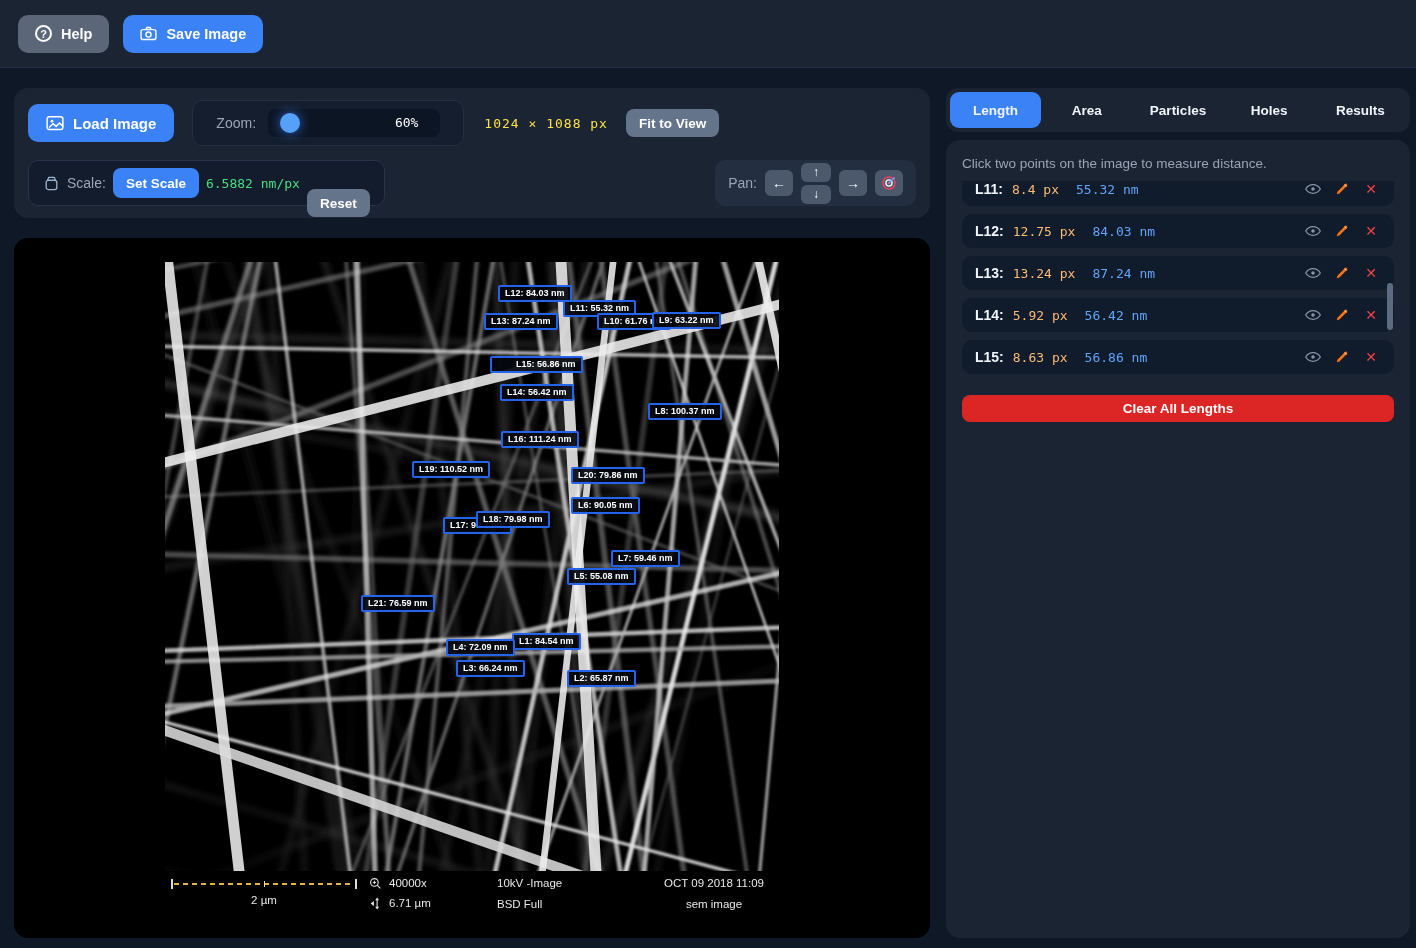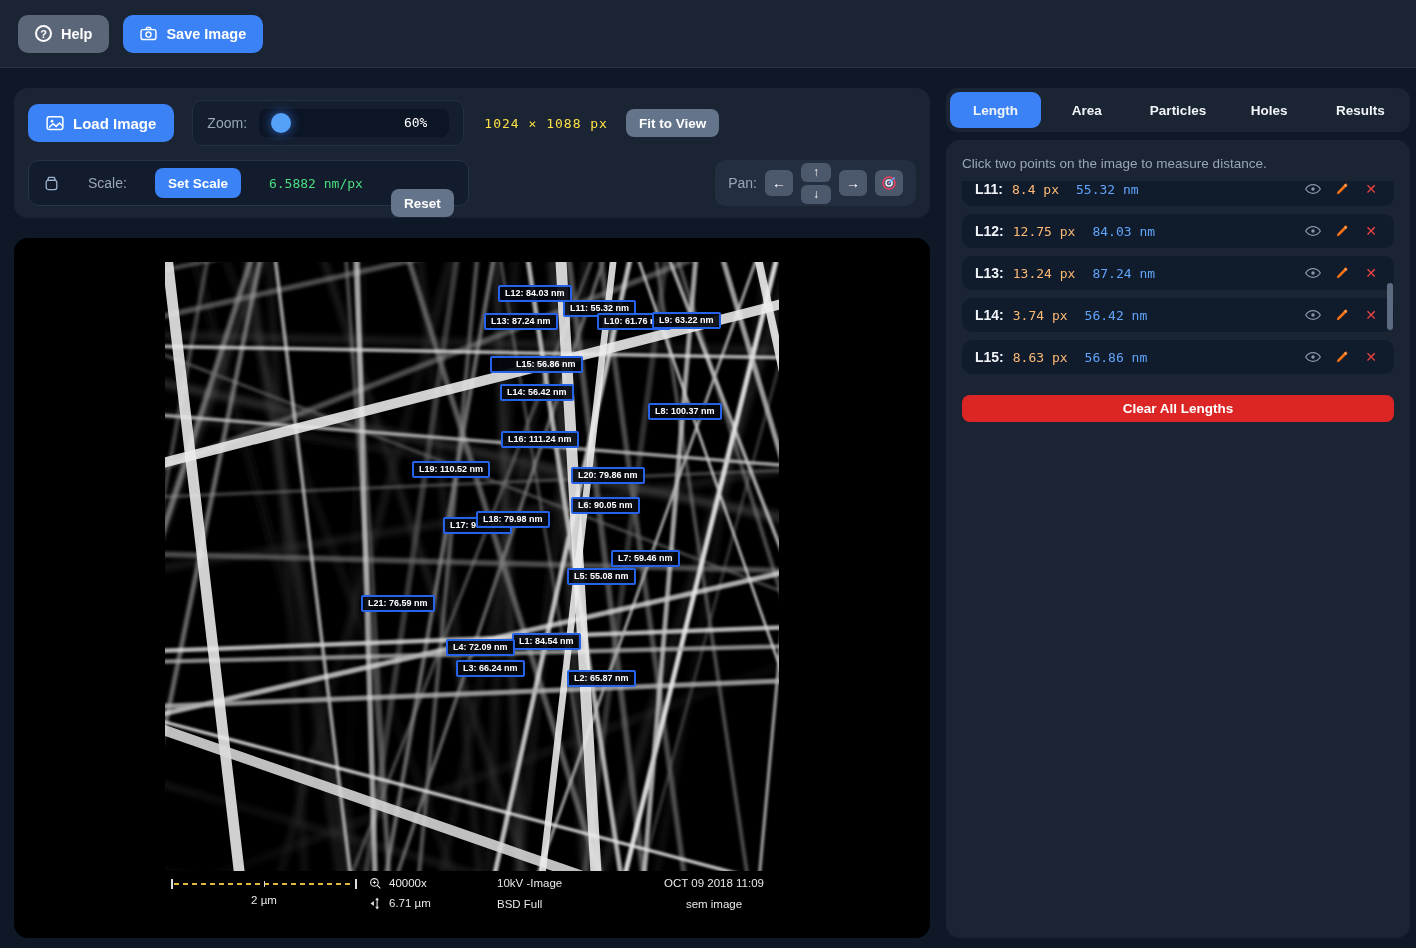--- a/index.html
+++ b/index.html
@@ -35,32 +35,32 @@
   .content{ display:flex; gap:16px; padding:20px 6px 0 14px; }
   .left-col{ width:916px; }
   .right-col{ width:464px; }
 
   
   .toolbar-card{ background:#1a2433; border-radius:14px; padding:12px 14px; margin-bottom:20px; }
   .toolbar-row{ display:flex; align-items:center; }
   .row1{ gap:18px; height:46px; }
   .btn-load{ background:#3b82f6; height:38px; padding:0 18px; border-radius:10px; font-size:15px;}
   .zoom-group{ background:#141e2e; border:1px solid #232f42; border-radius:10px;
-               height:46px; width:272px; display:flex; align-items:center; gap:12px; padding:0 14px;}
+               height:46px; width:272px; display:flex; align-items:center; gap:12px; padding:0 23px;}
   .ctl-label{ color:#9aa5b5; font-size:14px; }
   .zoom-track{ position:relative; flex:1; height:28px; background:#0c1524; border-radius:8px; }
   .zoom-thumb{ position:absolute; left:12px; top:4px; width:20px; height:20px; border-radius:50%;
                background:#55a0f8; box-shadow:0 0 12px rgba(59,130,246,.75); }
   .zoom-value{ position:absolute; right:22px; top:6px; font-family:"DejaVu Sans Mono",monospace;
                font-size:13px; color:#fff; }
   .dims{ font-family:"DejaVu Sans Mono",monospace; font-size:13px; color:#fde047; margin-left:2px; letter-spacing:1px;}
   .btn-fit{ background:#64748b; height:28px; padding:0 13px; border-radius:8px; font-size:13.5px;}
 
   .row2{ justify-content:space-between; margin-top:14px; height:46px;}
-  .scale-group{ display:flex; align-items:center; gap:28px; background:#121c2c;
+  .scale-group{ display:flex; align-items:center; gap:7px; background:#121c2c;
                 border:1px solid #27334a; border-radius:10px; height:46px; padding:0 14px;}
   .btn-setscale{ background:#3b82f6; height:30px; padding:0 13px; border-radius:8px; font-size:13.5px;}
   .scale-value{ font-family:"DejaVu Sans Mono",monospace; font-size:13px; color:#4ade80; }
   .btn-reset{ background:#64748b; height:28px; padding:0 13px; border-radius:8px; font-size:13.5px;margin-top:40px;}
   .pan-group{ display:flex; align-items:center; gap:8px; background:#232e40;
               border-radius:10px; height:46px; padding:0 13px;}
   .pan-btn{ width:28px; height:26px; background:#4c596c; border-radius:6px; color:#fff;
             display:flex; align-items:center; justify-content:center; font-size:14px; border:none; cursor:pointer;}
   .pan-updown{ display:flex; flex-direction:column; gap:3px; }
   .pan-updown .pan-btn{ width:30px; height:19px; font-size:12px; }
@@ -455,21 +455,21 @@
             <span class="micon">
                 <svg width="14" height="14" viewBox="0 0 24 24">
                   <path d="M3 21l1.2-4.5L17.5 3.2a1.6 1.6 0 012.3 0l1 1a1.6 1.6 0 010 2.3L7.5 19.8z" fill="#f97316"></path>
                   <path d="M16.3 4.4l3.3 3.3" stroke="#fde4c8" stroke-width="1.6"></path>
                 </svg>
               </span>
             <span class="micon m-del">✕</span>
           </div>
           <div class="mrow">
             <span class="m-id">L14:</span>
-            <span class="m-px">3.74 px</span>
+            <span class="m-px">5.92 px</span>
             <span class="m-nm">56.42 nm</span>
             <span class="m-spacer"></span>
             <span class="micon">
                 <svg width="16" height="12" viewBox="0 0 24 16" fill="none">
                   <path d="M1 8s4-6.5 11-6.5S23 8 23 8s-4 6.5-11 6.5S1 8 1 8z" stroke="#8a97a8" stroke-width="1.8"></path>
                   <circle cx="12" cy="8" r="2.6" fill="#8a97a8"></circle>
                 </svg>
               </span>
             <span class="micon">
                 <svg width="14" height="14" viewBox="0 0 24 24">

